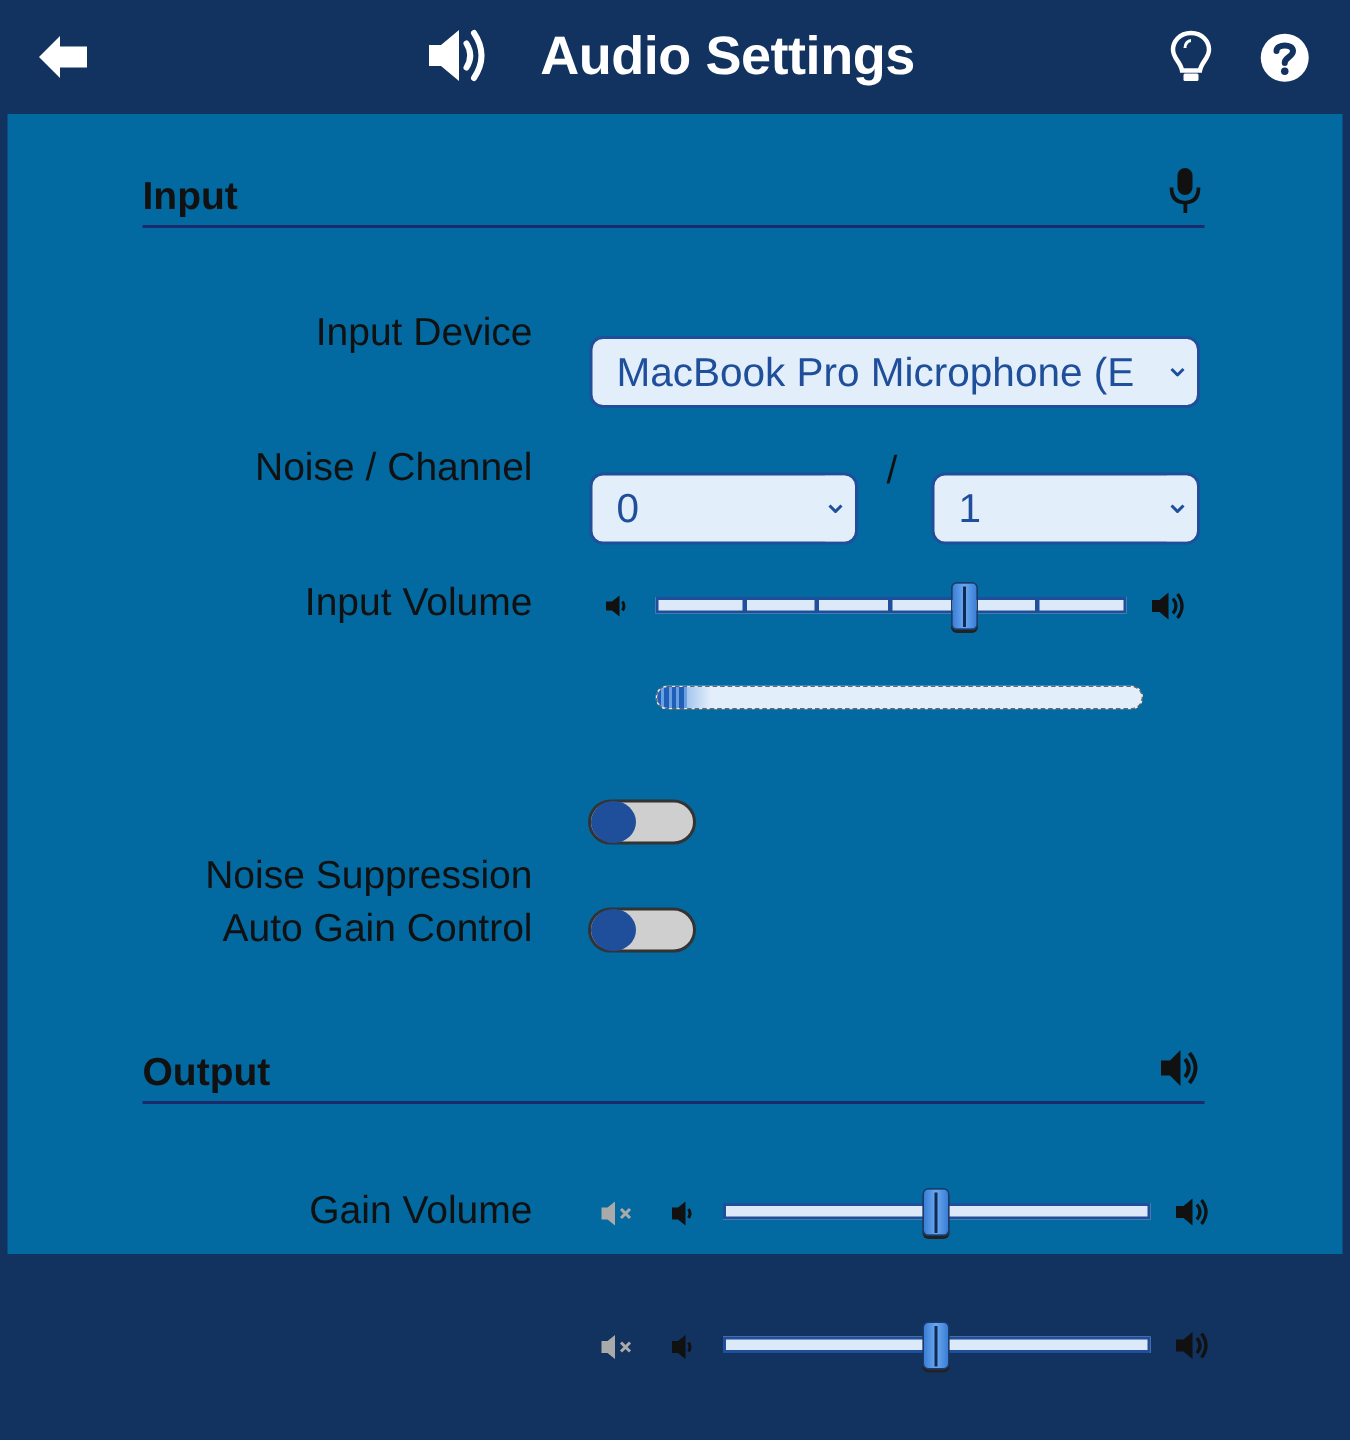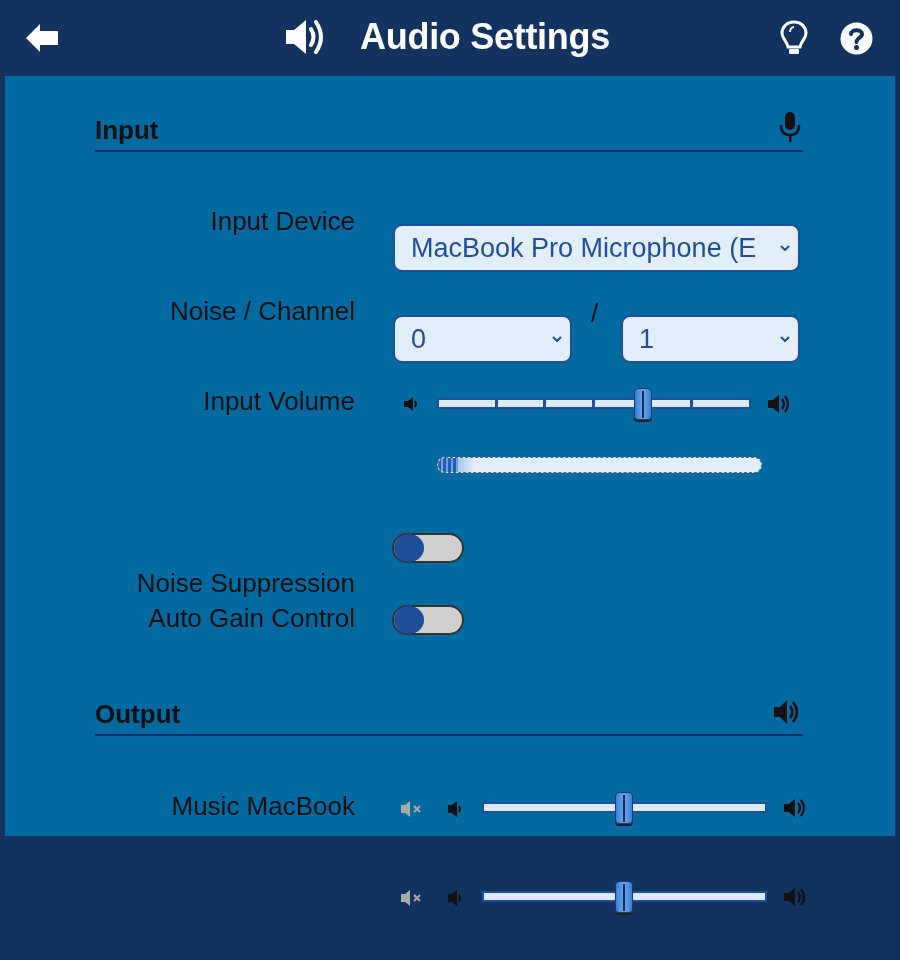--- a/index.html
+++ b/index.html
@@ -143,21 +143,21 @@
 
   <div class="section-head" style="top:610px;">
     <span class="label">Output</span>
     <svg class="icon" width="28" height="28" viewBox="0 0 28 28">
       <polygon points="1,9 7,9 14,2 14,26 7,19 1,19" fill="#111"></polygon>
       <path d="M17,8 Q22,14 17,20" stroke="#111" stroke-width="2.6" fill="none"></path>
       <path d="M20,4 Q28,14 20,24" stroke="#111" stroke-width="2.6" fill="none"></path>
     </svg>
   </div>
 
-  <span class="row-label" style="top:715px;">Music MacBook</span>
+  <span class="row-label" style="top:715px;">Gain Volume</span>
   <svg class="spk" style="left:395px; top:724px;" width="24" height="18" viewBox="0 0 24 18">
     <polygon points="1,5 5,5 10,1 10,17 5,13 1,13" fill="#aaa"></polygon>
     <path d="M14,6 L20,12 M20,6 L14,12" stroke="#aaa" stroke-width="2"></path>
   </svg>
   <svg class="spk" style="left:442px; top:724px;" width="16" height="18" viewBox="0 0 16 18">
     <polygon points="1,5 5,5 10,1 10,17 5,13 1,13" fill="#111"></polygon>
     <path d="M12,6 Q14,9 12,12" stroke="#111" stroke-width="2" fill="none"></path>
   </svg>
   <div class="track" style="left:477px; top:726px; width:285px;"></div>
   <div class="thumb" style="left:610px; top:716px;"></div>

